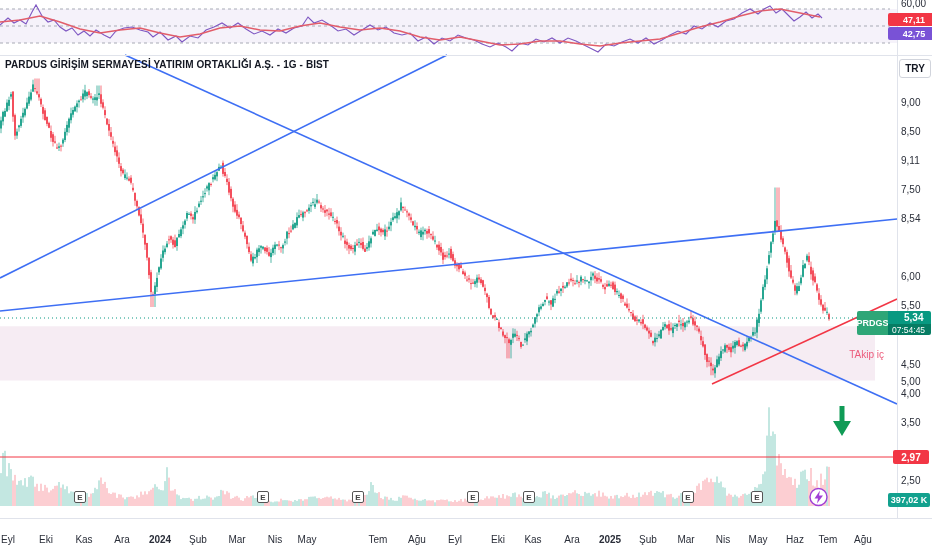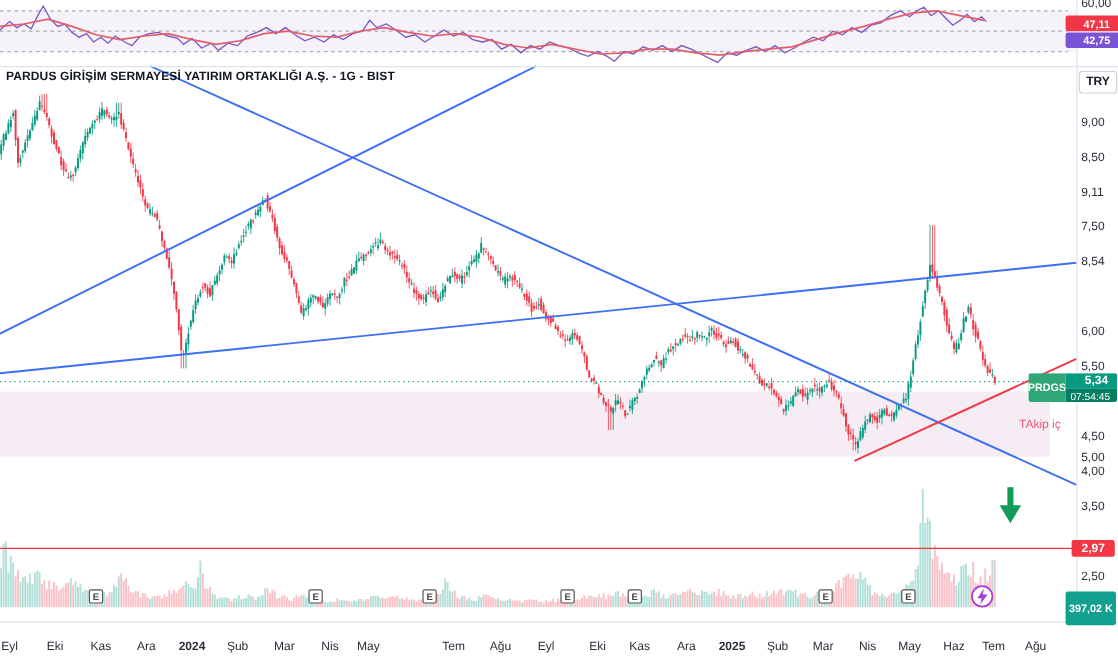--- a/index.html
+++ b/index.html
@@ -20,21 +20,21 @@
   .price-badge{left:857px;top:311px;display:flex;border-radius:2px;overflow:hidden;height:24px;}
   .price-badge .chip{background:#2EA677;color:#fff;font-size:9px;font-weight:700;
         display:flex;align-items:center;justify-content:center;width:31px;}
   .price-badge .col{display:flex;flex-direction:column;width:43px;}
   .price-badge .val{background:#089981;color:#fff;font-size:10px;font-weight:700;height:13px;
         display:flex;align-items:center;padding-left:16px;}
   .price-badge .cd{background:#067c63;color:#fff;font-size:8.5px;height:11px;
         display:flex;align-items:center;padding-left:4px;}
   .alert-badge{position:absolute;left:893px;top:450px;width:36px;height:14px;background:#F23645;border-radius:2px;
         color:#fff;font-size:10px;font-weight:700;display:flex;align-items:center;justify-content:center;}
-  .vol-badge{position:absolute;left:888px;top:493px;width:42px;height:28px;background:#12A18E;border-radius:2px;
+  .vol-badge{position:absolute;left:888px;top:493px;width:42px;height:14px;background:#12A18E;border-radius:2px;
         color:#fff;font-size:9px;font-weight:700;display:flex;align-items:center;justify-content:center;text-align:right;}
   .annotation{position:absolute;left:828px;top:349px;width:56px;text-align:right;font-size:10px;color:#EC5B7B;}
   .emark{position:absolute;top:491px;width:12px;height:12px;border:1.2px solid #555;border-radius:2px;background:#fff;
         font-size:8px;font-weight:700;color:#444;display:flex;align-items:center;justify-content:center;box-sizing:border-box;}
 </style>
 </head>
 <body>
 
 <div id="app">
   <svg id="chart-svg" width="932" height="550">

